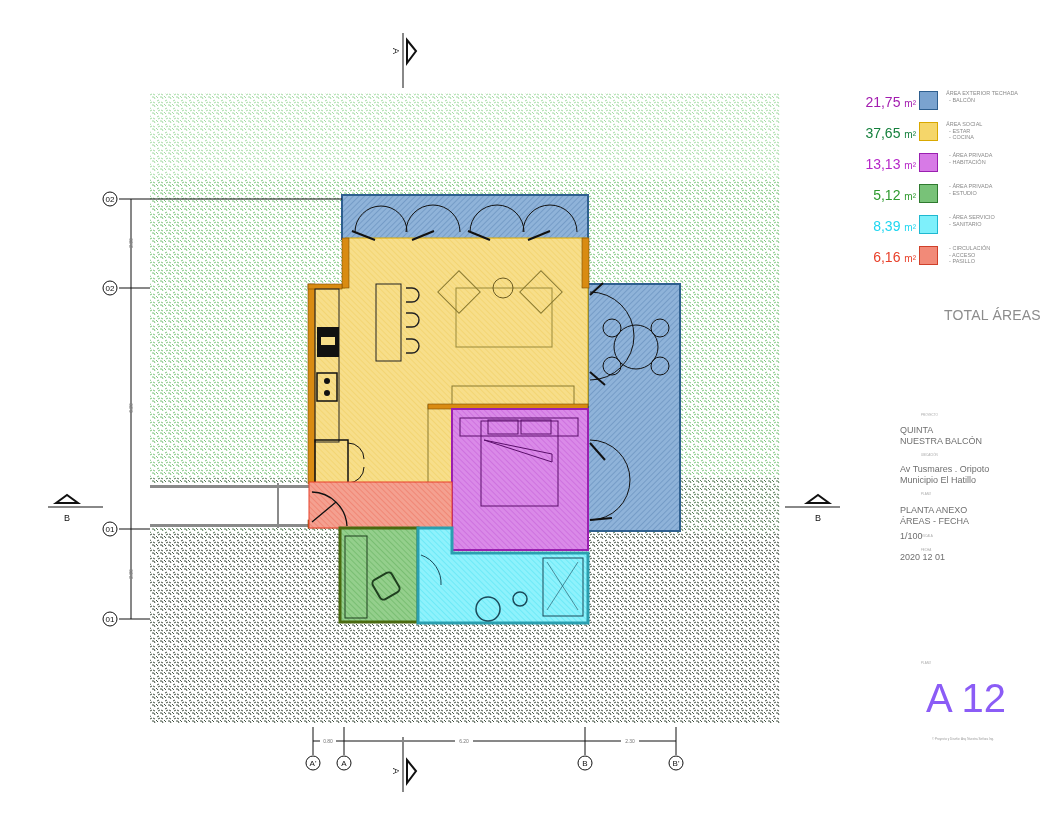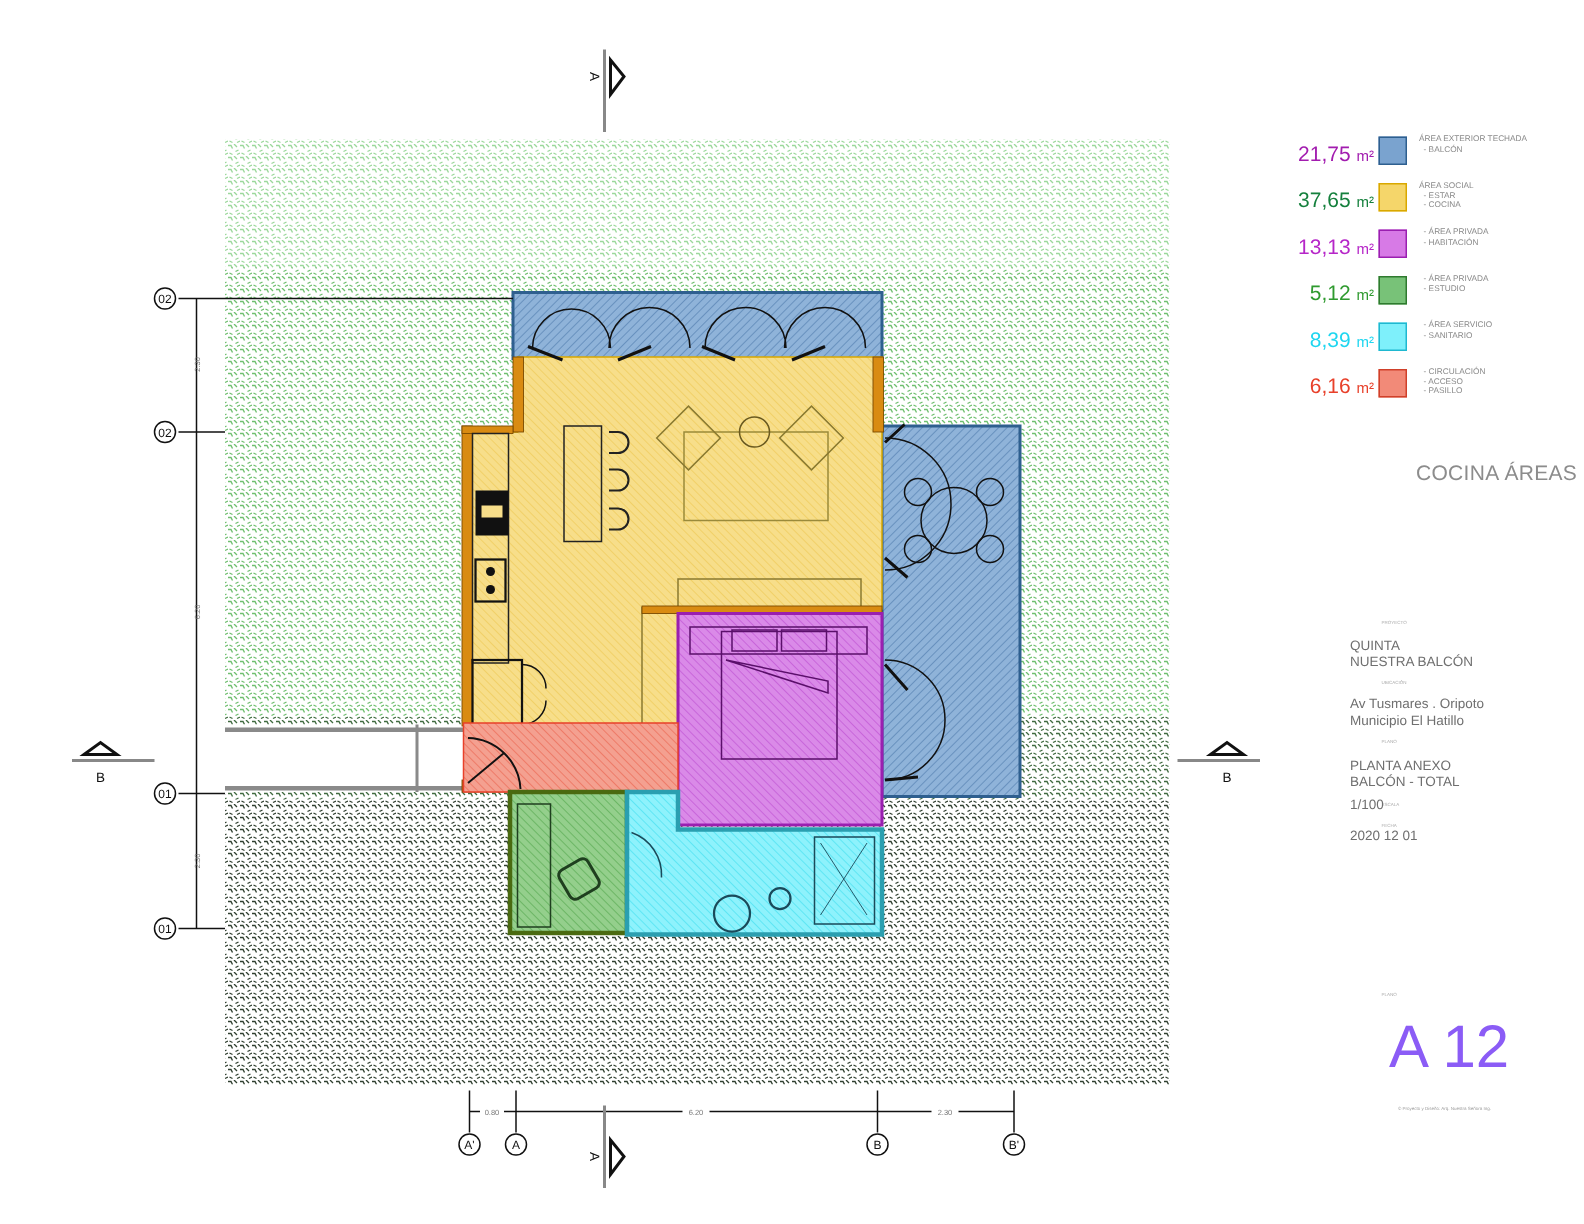--- a/index.html
+++ b/index.html
@@ -262,36 +262,36 @@
   </div>
   <div class="leg-row" style="top:243px">
     <div class="leg-val" style="color:#e8402a"><span>6,16</span> <span style="font-size:10px">m²</span></div>
     <div class="leg-sw" style="background:#f28a78;border-color:#d0402a"></div>
     <div class="leg-desc">  - CIRCULACIÓN
   - ACCESO
   - PASILLO</div>
   </div>
 </div>
 
-<div class="total">COCINA ÁREAS</div>
+<div class="total">TOTAL ÁREAS</div>
 
 <div class="tb-label" style="left:921px;top:413px">PROYECTO</div>
 <div class="tb-text" style="top:425px">
   <div>QUINTA</div>
   <div>NUESTRA BALCÓN</div>
 </div>
 <div class="tb-label" style="left:921px;top:453px">UBICACIÓN</div>
 <div class="tb-text" style="top:464px">
   <div>Av Tusmares . Oripoto</div>
   <div>Municipio El Hatillo</div>
 </div>
 <div class="tb-label" style="left:921px;top:492px">PLANO</div>
 <div class="tb-text" style="top:505px">
   <div>PLANTA ANEXO</div>
-  <div>BALCÓN - TOTAL</div>
+  <div>ÁREAS - FECHA</div>
 </div>
 <div class="tb-label" style="left:921px;top:534px">ESCALA</div>
 <div class="tb-text" style="top:531px">1/100</div>
 <div class="tb-label" style="left:921px;top:548px">FECHA</div>
 <div class="tb-text" style="top:552px">2020 12 01</div>
 <div class="tb-label" style="left:921px;top:661px">PLANO</div>
 <div class="sheet">A 12</div>
 <div class="copy">© Proyecto y Diseño: Arq. Nuestra Señora Ing.</div>
 
 </body></html>

